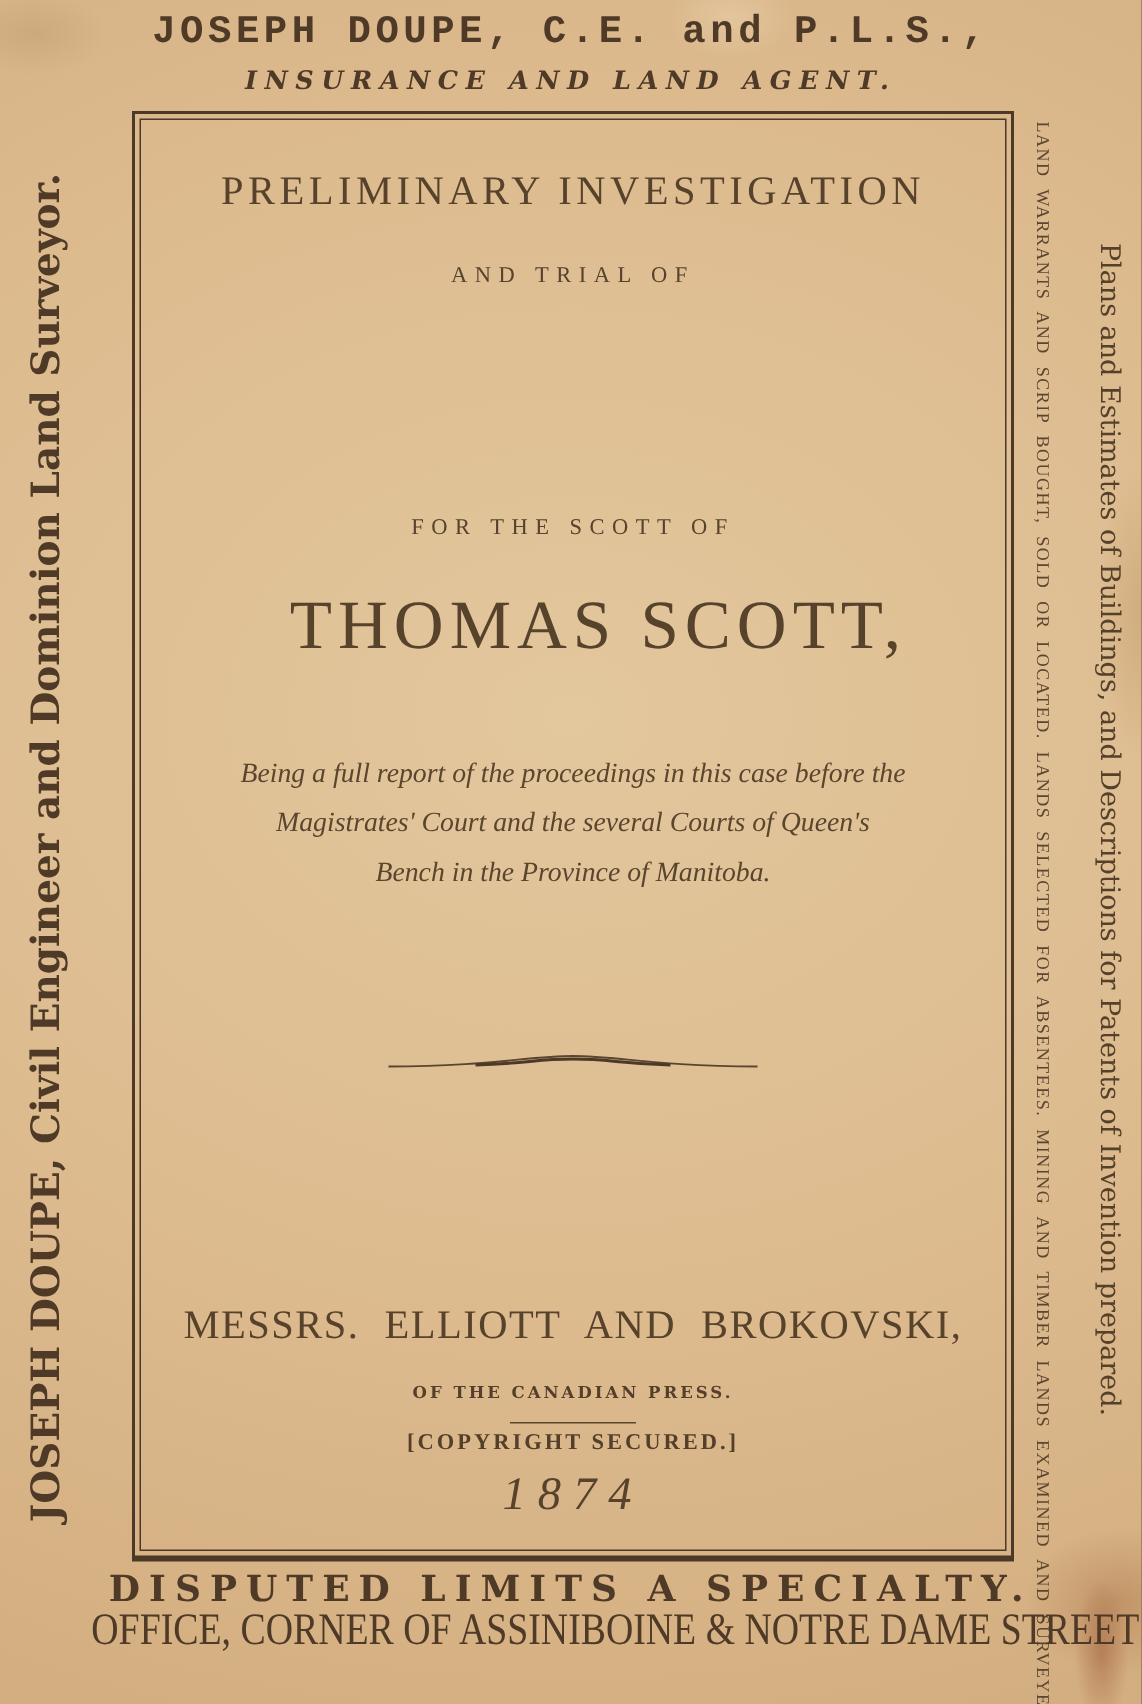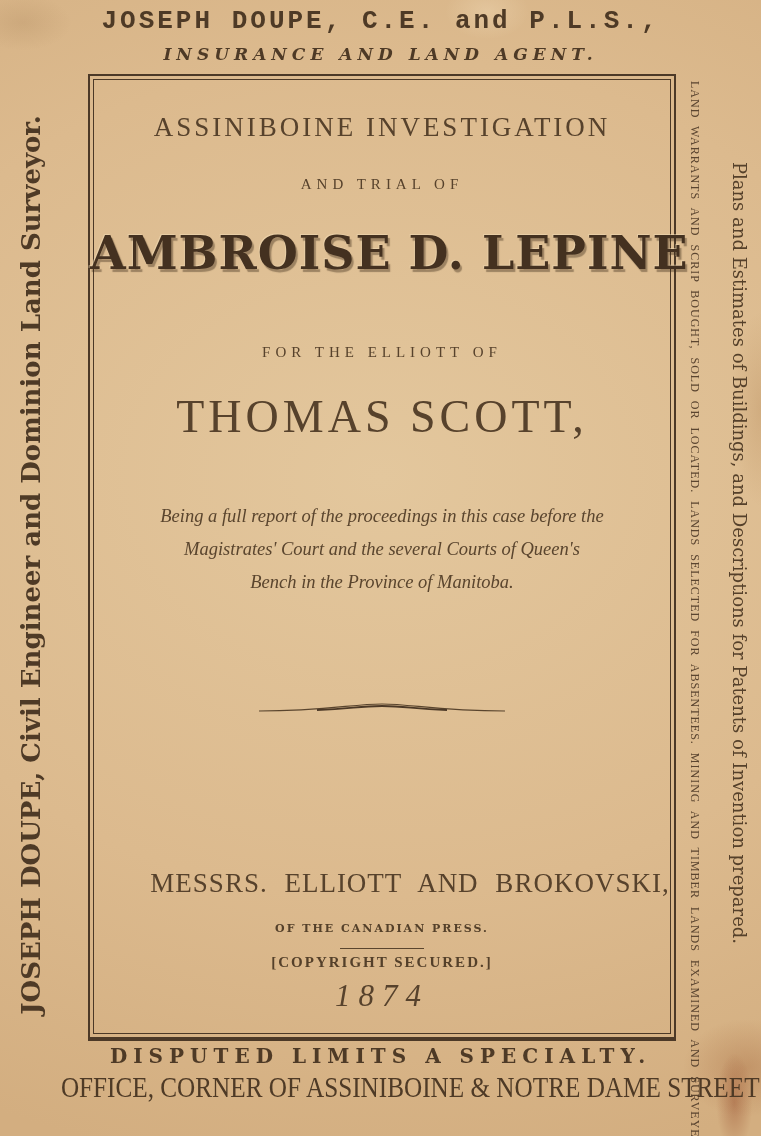--- a/index.html
+++ b/index.html
@@ -28,34 +28,34 @@
   .frame-inner{position:absolute;inset:3px;border:1px solid #4c3927;}
 
   
   .prelim{top:36px;font-size:27px;letter-spacing:3px;color:#57422c;}
   .smallcaps{font-size:15px;letter-spacing:5px;color:#57422c;}
   .and-trial{top:100px;}
   .name{top:150px;font-family:"DejaVu Serif",serif;font-weight:bold;font-size:46px;
         letter-spacing:1px;color:#443120;
         text-shadow:2px 3px 1px rgba(58,40,22,.40), -1px -1px 0 rgba(240,218,180,.55);}
   .for-murder{top:268px;}
-  .victim{top:314px;font-size:46px;letter-spacing:4px;color:#57422c;}
+  .victim{top:314px;font-size:46px;letter-spacing:4px;color:#57422c;margin-left:17px;}
   .subtitle{top:424px;line-height:33px;font-family:Liberation Serif, serif;
             font-style:italic;font-size:18.5px;color:#5a452e;}
   .divider{top:624px;}
   .reported{top:764px;letter-spacing:3px;}
-  .authors{top:792px;font-size:27px;letter-spacing:1px;word-spacing:9px;color:#57422c;margin-left:28px;}
+  .authors{top:792px;font-size:27px;letter-spacing:1px;word-spacing:9px;color:#57422c;}
   .press{top:846px;font-family:"DejaVu Serif",serif;font-weight:bold;font-size:11px;letter-spacing:2px;}
   .shortrule{top:872px;left:50%;width:84px;margin-left:-42px;border-top:1.5px solid #5a452e;}
   .copyright{top:878px;font-size:15px;letter-spacing:2px;font-weight:bold;}
   .year{top:902px;font-size:31px;letter-spacing:8px;color:#57422c;font-style:italic;}
 
   
   .foot1{top:1044px;font-family:"DejaVu Serif",serif;font-weight:bold;
-         font-size:20px;letter-spacing:6px;color:#4e3a26;}
+         font-size:24px;letter-spacing:6px;color:#4e3a26;}
   .foot2{top:1070px;font-size:30px;color:#4e3a26;transform:scaleX(.84);transform-origin:center;}
 
   
   .vleft{left:-433px;top:541px;width:946px;height:48px;transform:rotate(-90deg);
          text-align:center;white-space:nowrap;font-family:"DejaVu Serif",serif;
          font-weight:bold;font-size:26px;color:#4e3a26;}
   .vright-outer{left:262px;top:540px;width:950px;height:26px;transform:rotate(90deg);
          text-align:center;white-space:nowrap;font-family:"DejaVu Serif",serif;
          font-size:18px;color:#55402a;}
   .vright-inner{left:219px;top:548px;width:950px;height:16px;transform:rotate(90deg);
@@ -71,27 +71,26 @@
   <div class="abs cline hdr2">INSURANCE AND LAND AGENT.</div>
 
   <div class="abs vleft">JOSEPH DOUPE, Civil Engineer and Dominion Land Surveyor.</div>
 
   <div class="abs vright-inner">LAND WARRANTS AND SCRIP BOUGHT, SOLD OR LOCATED. LANDS SELECTED FOR ABSENTEES. MINING AND TIMBER LANDS EXAMINED AND SURVEYED.</div>
   <div class="abs vright-outer">Plans and Estimates of Buildings, and Descriptions for Patents of Invention prepared.</div>
 
   <div class="abs frame">
     <div class="frame-inner"></div>
 
-    <div class="abs cline prelim">ASSINIBOINE INVESTIGATION</div>
+    <div class="abs cline prelim">PRELIMINARY INVESTIGATION</div>
 
     <div class="abs cline smallcaps and-trial">AND TRIAL OF</div>
 
-    <div class="abs cline name">AMBROISE D. LEPINE</div>
 
-    <div class="abs cline smallcaps for-murder">FOR THE ELLIOTT OF</div>
+    <div class="abs cline smallcaps for-murder">FOR THE SCOTT OF</div>
 
     <div class="abs cline victim">THOMAS SCOTT,</div>
 
     <div class="abs cline subtitle">
       <div>Being a full report of the proceedings in this case before the</div>
       <div>Magistrates' Court and the several Courts of Queen's</div>
       <div>Bench in the Province of Manitoba.</div>
     </div>
 
     <div class="abs cline divider">

